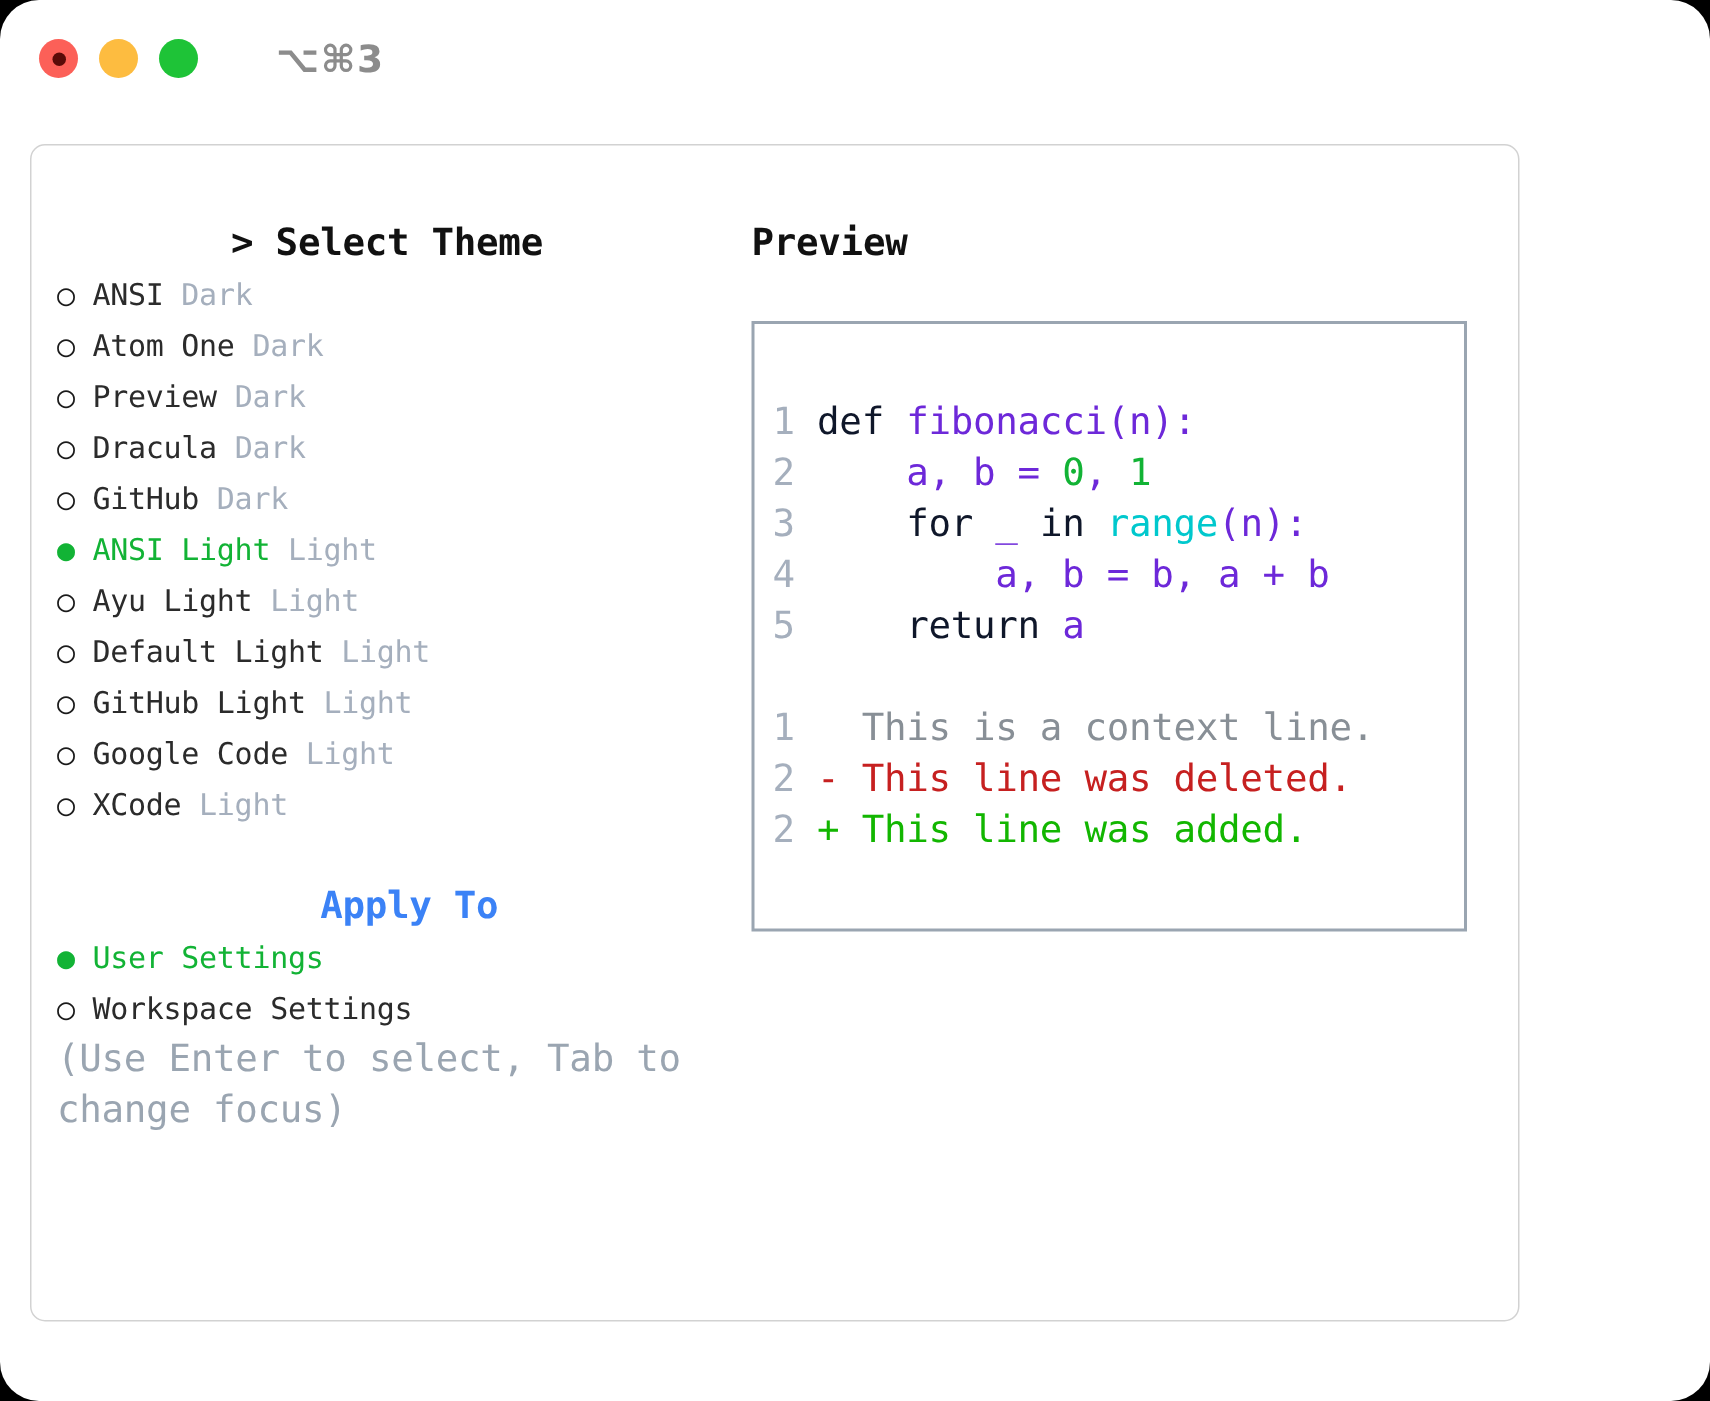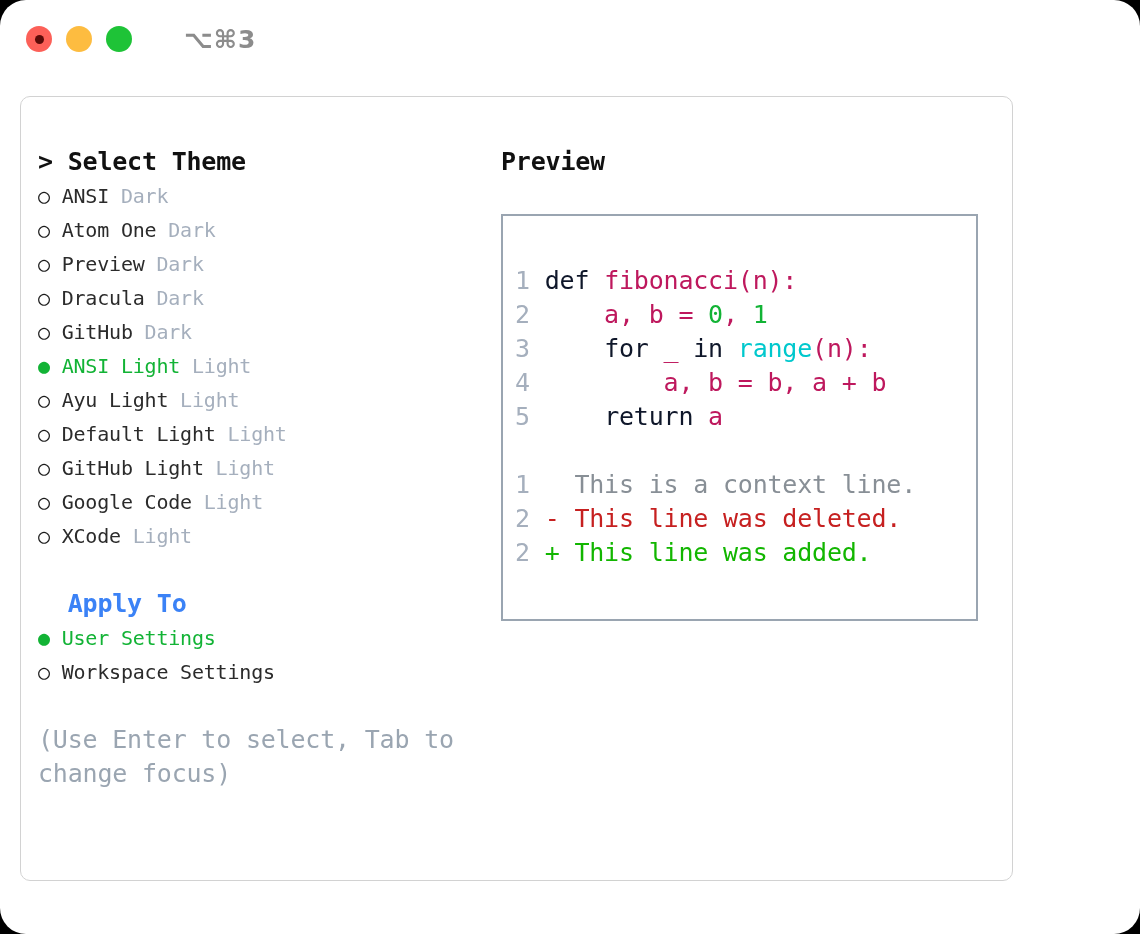--- a/index.html
+++ b/index.html
@@ -98,20 +98,21 @@
     width: 440px;
   }
 
   .section-title {
     font-size: 25px;
     font-weight: 700;
     color: #111111;
     line-height: 34px;
     white-space: pre;
     letter-spacing: -0.2px;
+    text-align: center;
   }
   .section-title.inactive {
     font-weight: 700;
     color: #3b82f6;
   }
 
   .opt-row {
     font-size: 20px;
     line-height: 34px;
     color: #2b2b2b;
@@ -122,21 +123,20 @@
     color: #1a1a1a;
   }
   .opt-row.selected .marker,
   .opt-row.selected .label { color: #12b335; }
   .opt-row .label { color: #2b2b2b; }
   .opt-row .badge { color: #a5afbd; }
 
   .spacer-sm { height: 34px; }
 
   .hint {
-    margin-top: 34px;
     font-size: 25px;
     line-height: 34px;
     color: #9aa5b1;
     width: 420px;
     letter-spacing: -0.2px;
   }
 
   
   .right-col {
     position: absolute;
@@ -172,21 +172,21 @@
     white-space: pre;
     color: #1a1a1a;
     letter-spacing: -0.2px;
   }
   .ln {
     color: #a5afbd;
   }
   .kw   { color: #0f172a; }
   .fn   { color: #00c8cd; }
   .num  { color: #12b335; }
-  .plain{ color: #be185d; margin-top: 12px; }
+  .plain{ color: #6d28d9; margin-top: 12px; }
 
   .diff-gap { height: 34px; }
   .d-ctx { color: #888f96; }
   .d-del { color: #c62020; }
   .d-add { color: #12b600; }
 </style>
 </head>
 <body>
 
 <div class="window">

